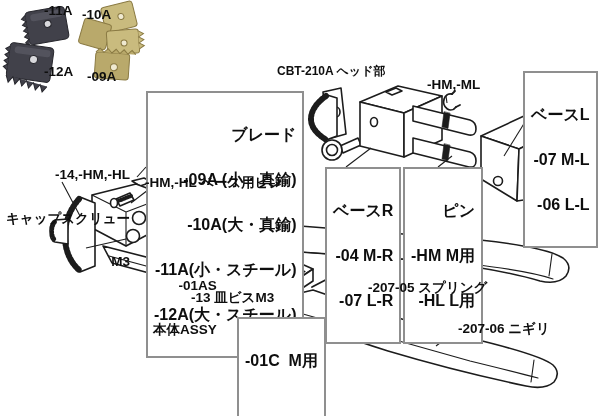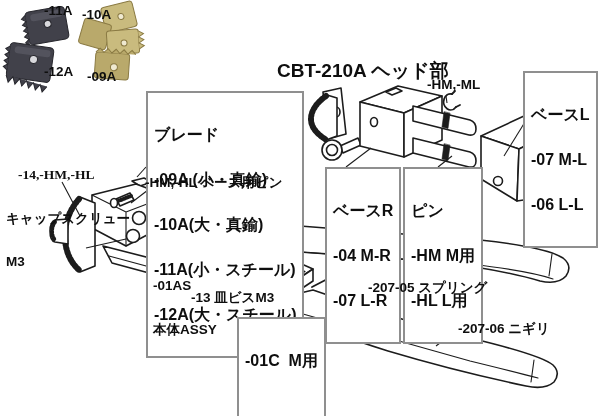--- a/index.html
+++ b/index.html
@@ -1,17 +1,17 @@
 <!DOCTYPE html>
 <html style="--line: #1c1c1c; --steel: #41414a; --brass: #b9a96b; --box-border: #8f8f8f;"><head>
 <meta charset="utf-8">
 <style>
   html,body { margin:0; padding:0; background:#ffffff; }
   .stage { position:relative; width:600px; height:416px; background:#fff; overflow:hidden;
-           font-family:"Liberation Sans","DejaVu Sans",sans-serif; }
+           font-family:"Liberation Sans","DejaVu Sans",sans-serif;text-align:right; }
   .stage svg { position:absolute; left:0; top:0; }
 
   
   .draw path, .draw ellipse, .draw circle {
     fill:#fff; stroke:var(--line,#1c1c1c); stroke-width:1.6;
     stroke-linejoin:round; stroke-linecap:round;
   }
   .draw .thin  { fill:none; stroke-width:1.1; }
   .draw .knurl { fill:none; stroke-width:6; stroke-dasharray:1.8,2.2; }
   .draw .knurl2{ fill:none; stroke-width:4; stroke-dasharray:1.5,1.8; }
@@ -23,22 +23,22 @@
   .steel    { fill:var(--steel,#41414a); stroke:#26262c; stroke-width:1; }
   .steel-hl { fill:#6a6a75; opacity:.45; stroke:none; }
   .hole-d   { fill:#d8d8dc; stroke:#26262c; stroke-width:1; }
   .brass    { fill:var(--brass,#b9a96b); stroke:#8a7a43; stroke-width:1; }
   .brass2   { fill:#c9bb7e; stroke:#8a7a43; stroke-width:1; }
   .hole-b   { fill:#efe9d0; stroke:#8a7a43; stroke-width:1; }
 
   
   .lbl { position:absolute; font-weight:bold; font-size:13.5px; line-height:14.5px;
          color:#0e0e0e; white-space:pre; }
-  .lbl .ind { padding-left:12px;font-family:Liberation Serif, serif; }
-  .title { font-size:19px; }
+  .lbl .ind { padding-left:12px; }
+  .title { font-size:12px; }
   .pbox { position:absolute; background:#fff; border:2px solid var(--box-border,#8f8f8f);
           padding:4px 6px; font-weight:bold; font-size:16px; line-height:15px;
           color:#0e0e0e; white-space:pre; }
 </style>
 </head>
 <body>
 
 <div class="stage">
 
   <svg width="600" height="416" viewBox="0 0 600 416">

